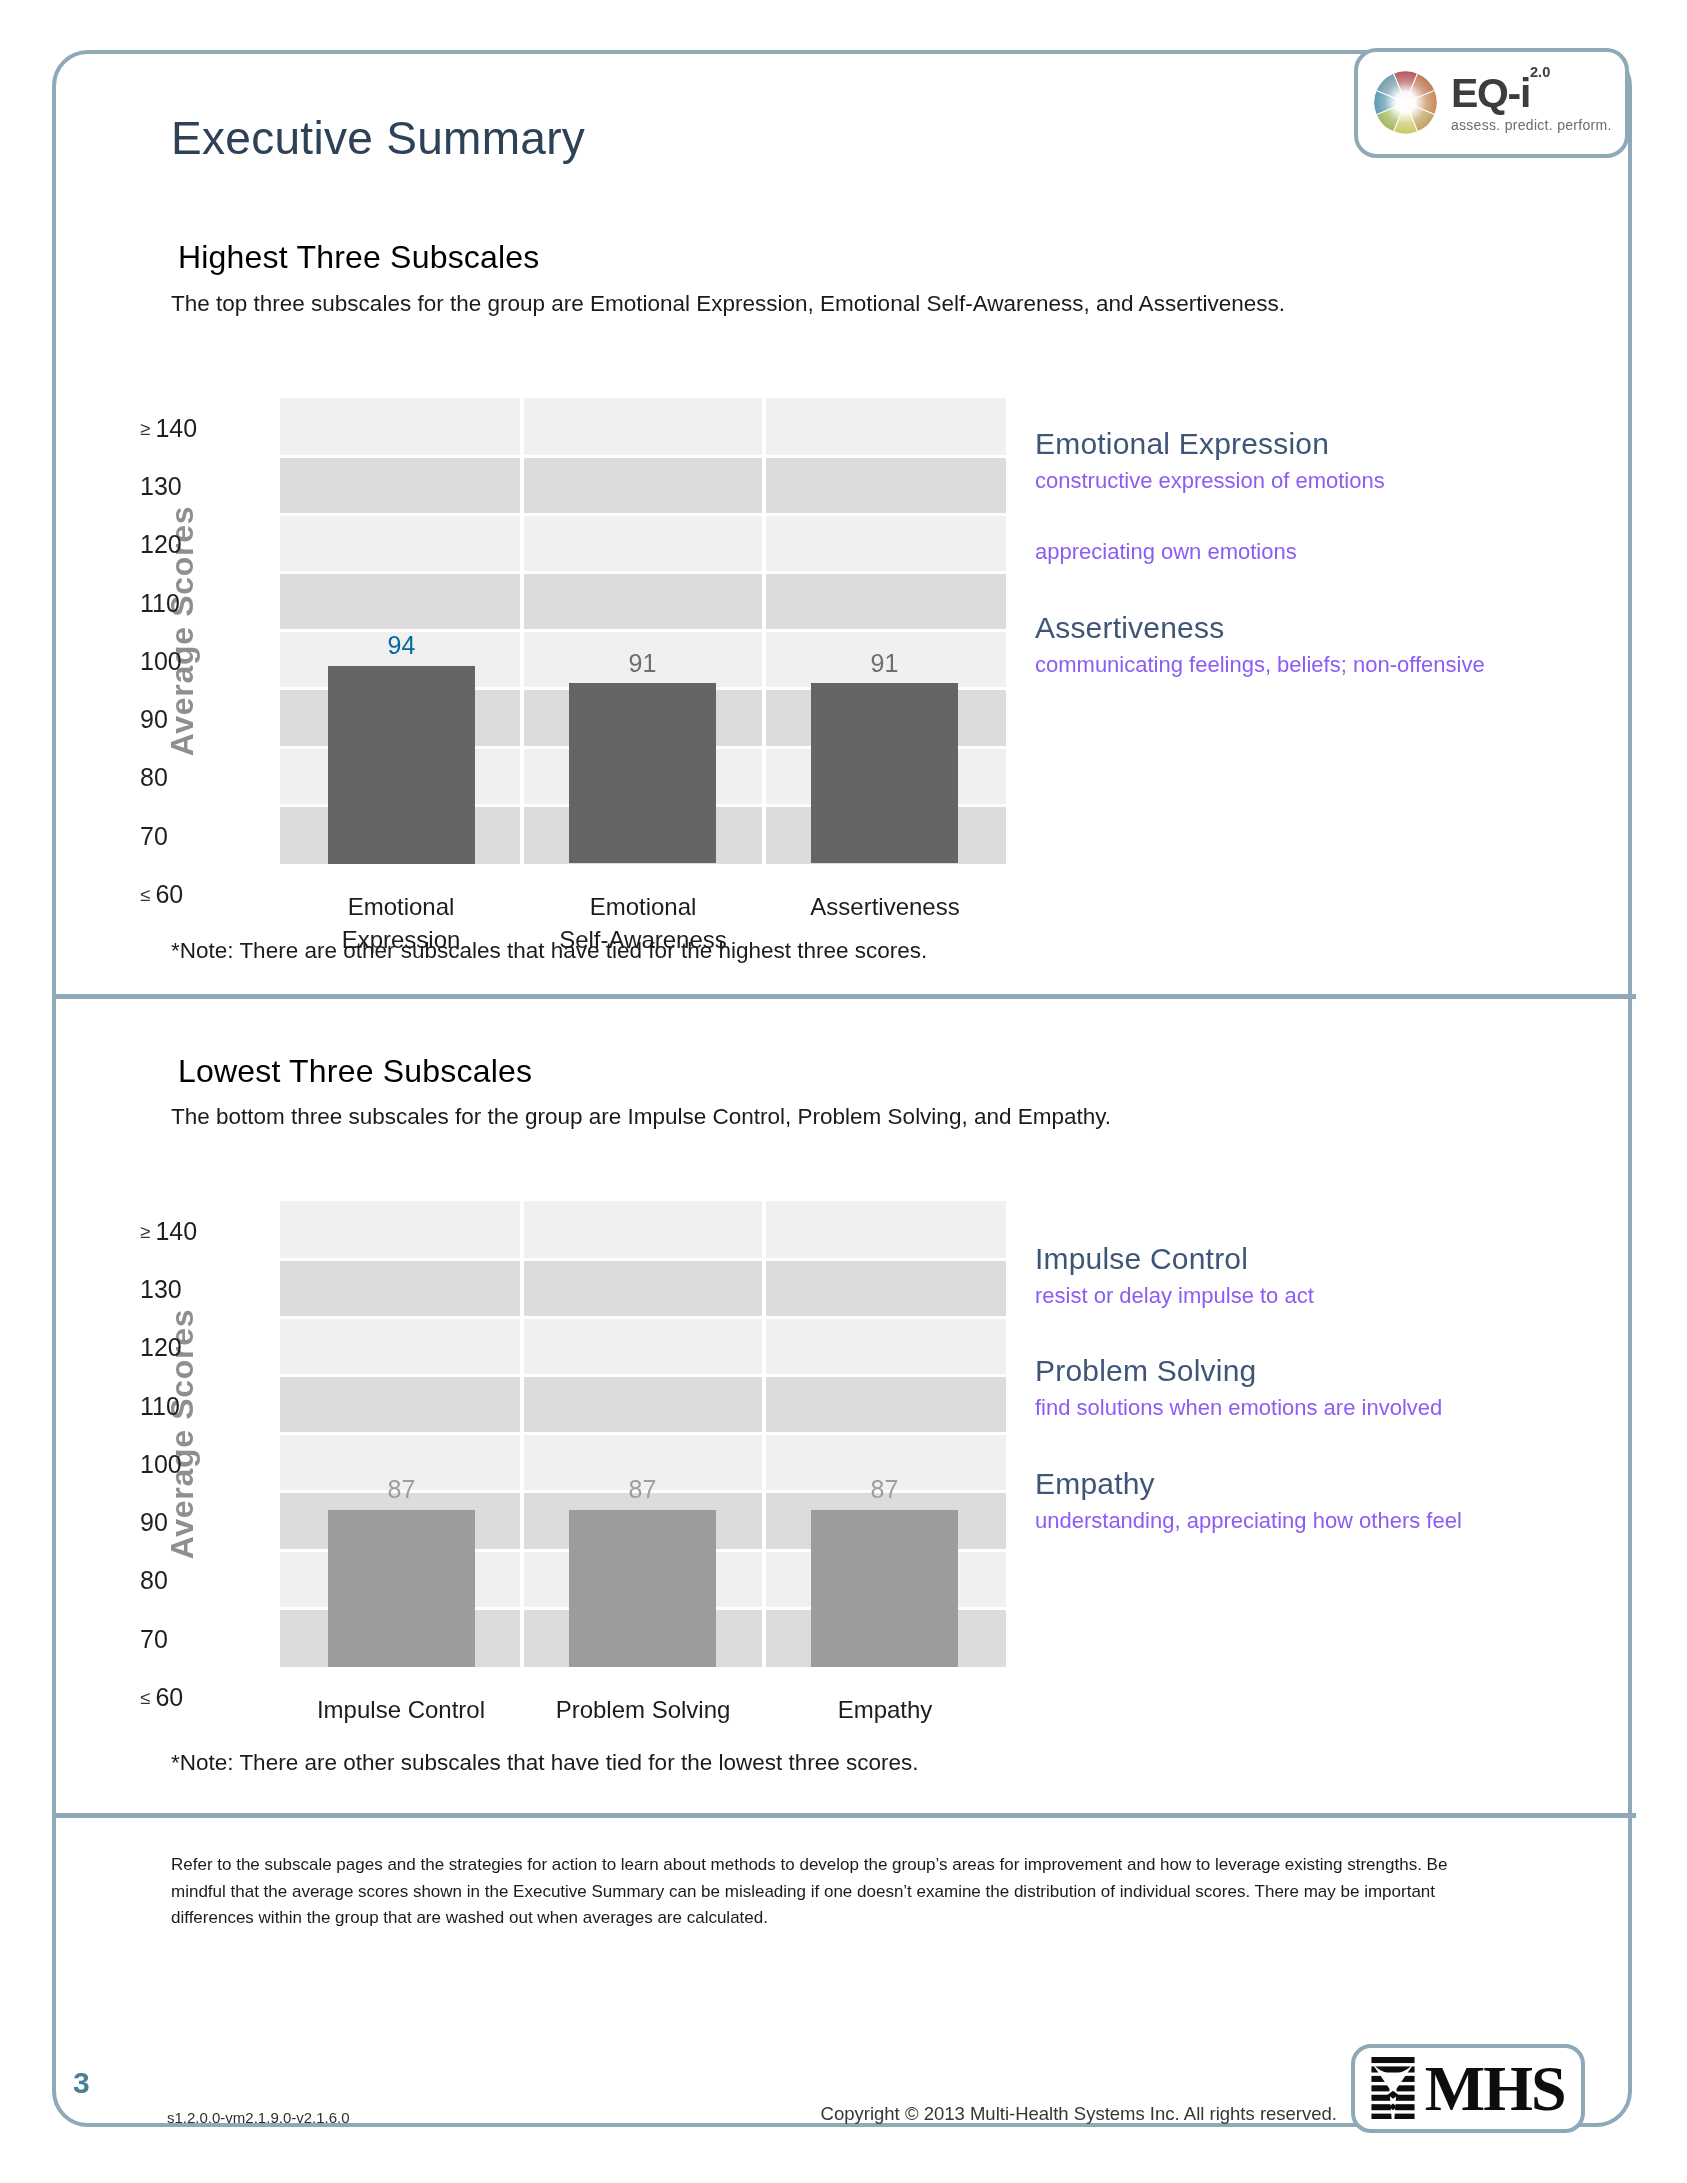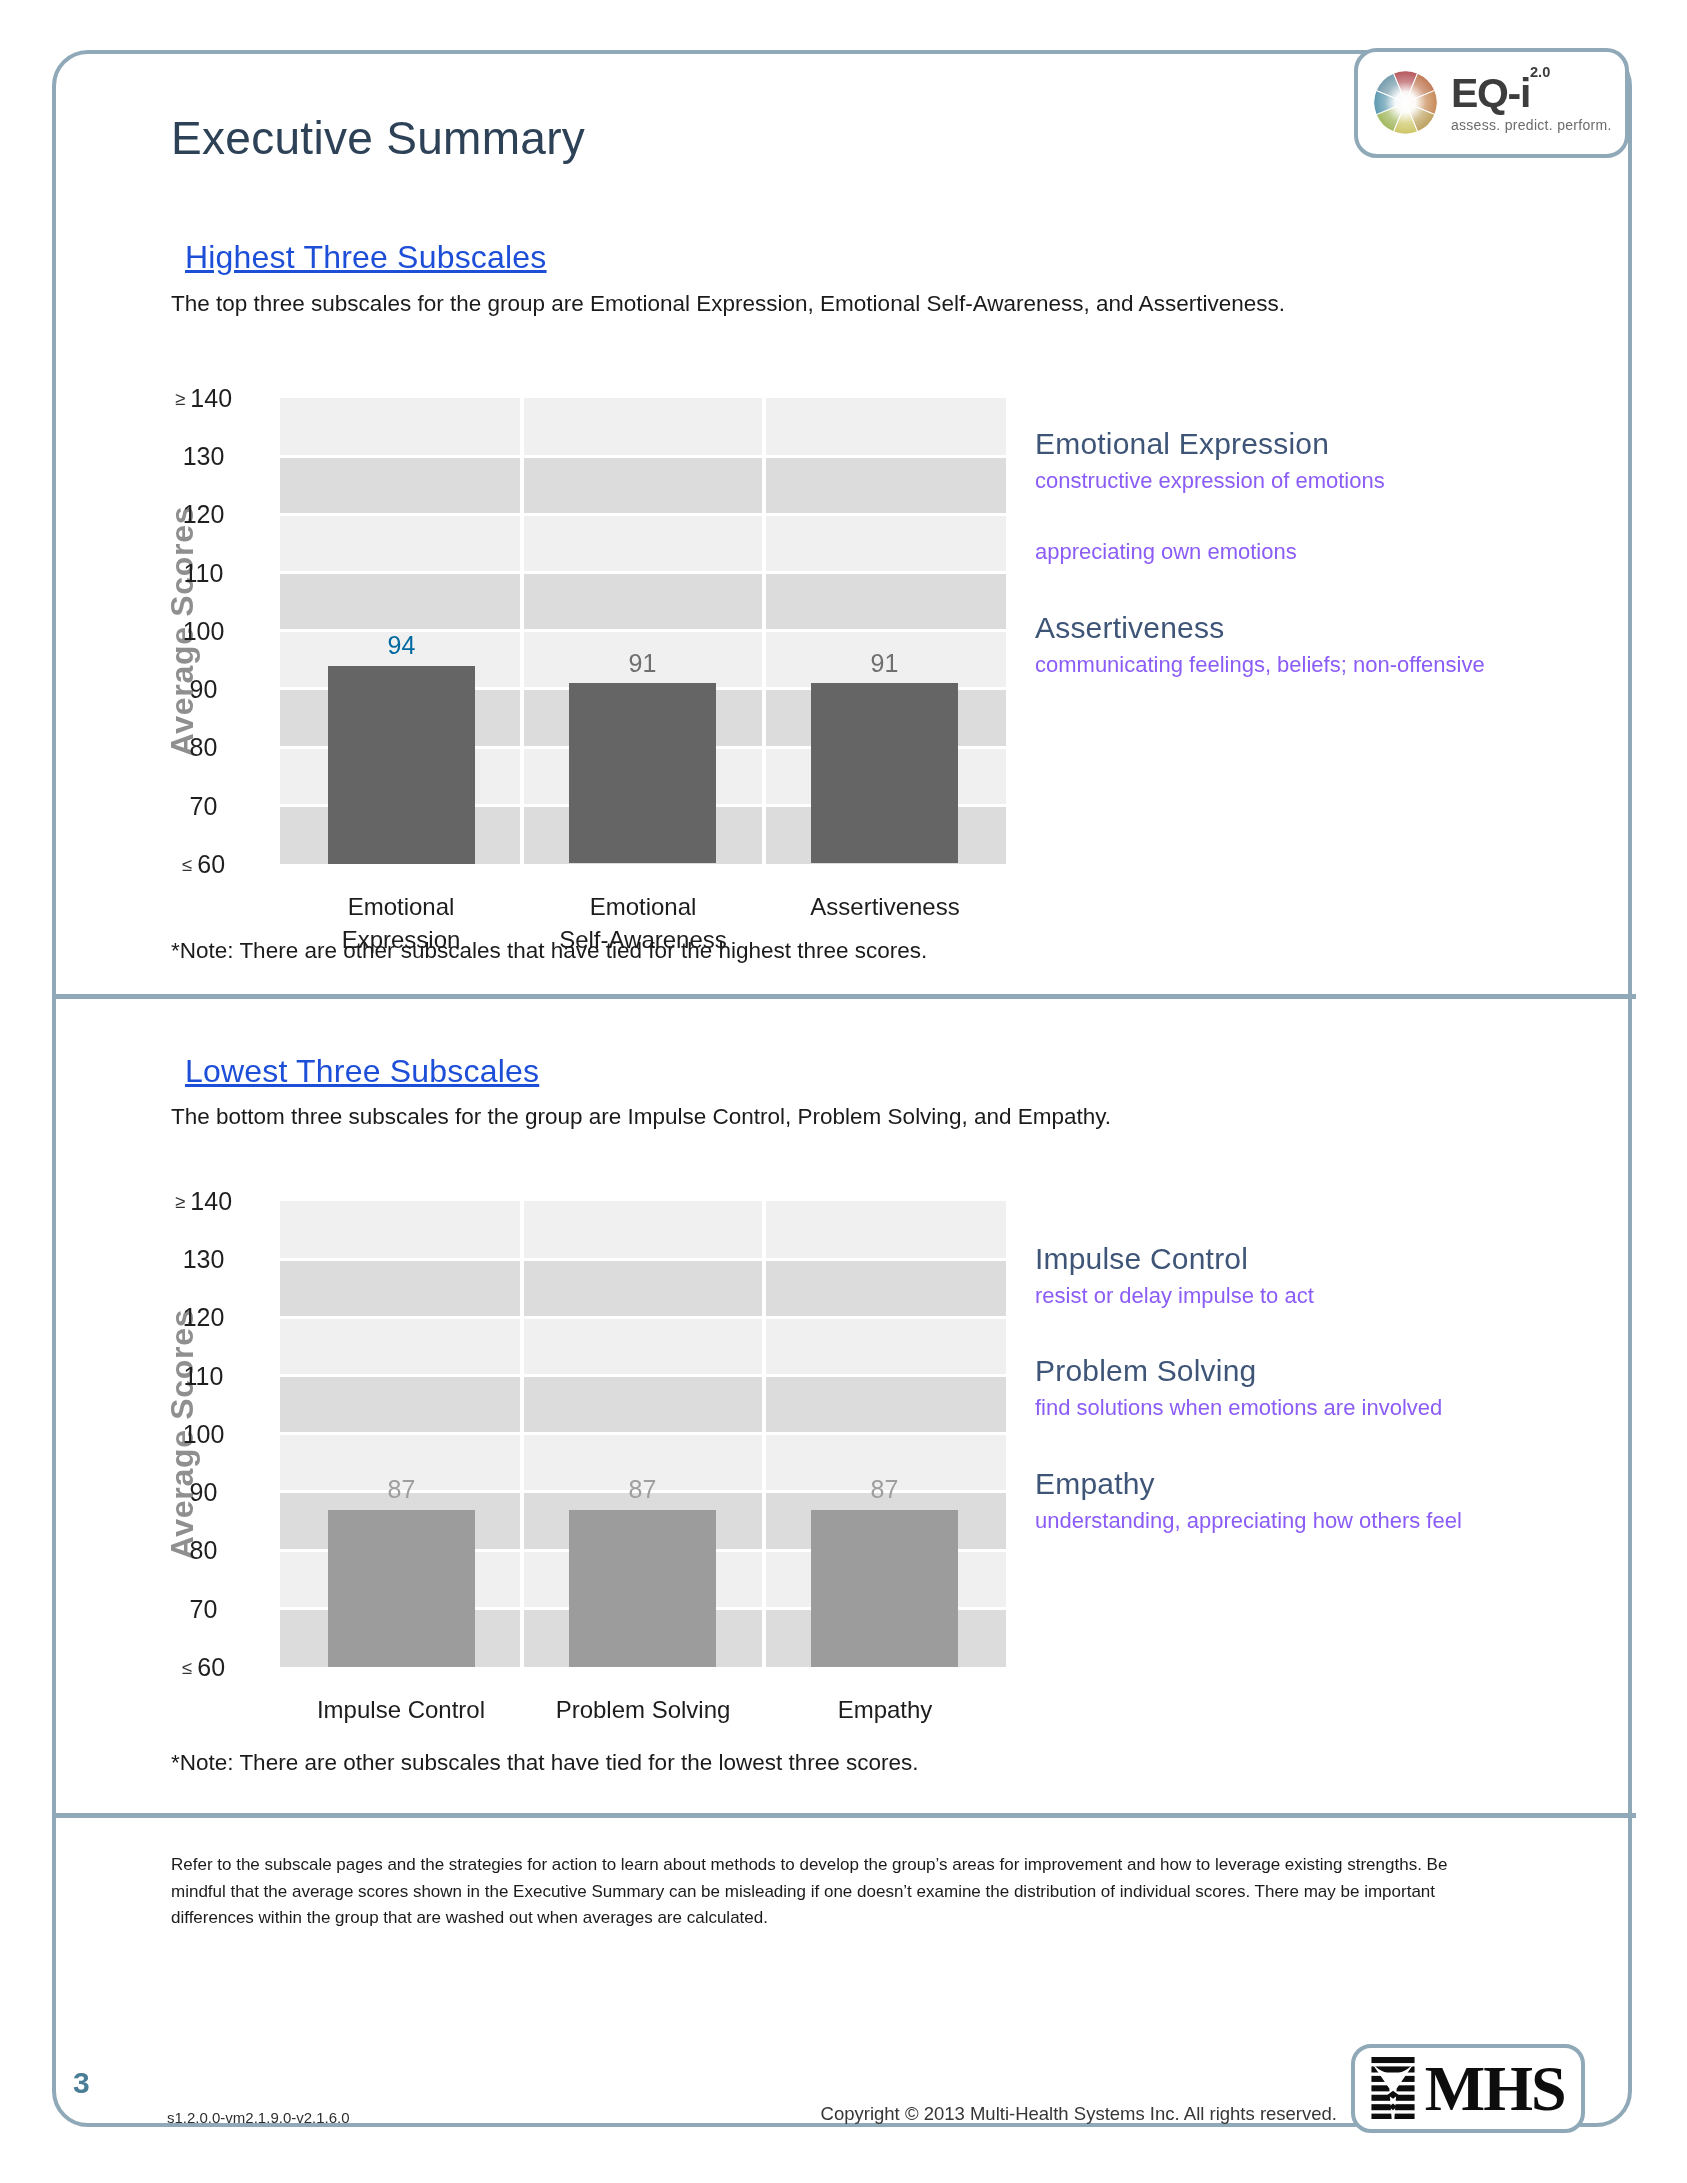--- a/index.html
+++ b/index.html
@@ -17,43 +17,43 @@
   .eqi-box{position:absolute;left:1354px;top:48px;width:275px;height:110px;background:#fff;
     border:4px solid #8FA9B8;border-radius:22.5px;box-sizing:border-box;z-index:6;
     display:flex;align-items:center;justify-content:center;gap:10.6px;}
   .eqi-text{display:flex;flex-direction:column;align-items:flex-start;}
   .eqi-word{font-size:41px;font-weight:600;color:#3d3d3d;letter-spacing:-1.3px;line-height:1;}
   .eqi-sup{font-size:14.6px;font-weight:600;color:#3d3d3d;vertical-align:super;position:relative;top:-16px;letter-spacing:0;}
   .eqi-tag{font-size:14px;color:#6b6b6b;letter-spacing:0.3px;margin-top:2.6px;}
 
   .title{position:absolute;left:171px;top:111px;font-size:46px;color:#2D4157;letter-spacing:0.3px;}
 
-  .h-sec{position:absolute;left:185px;font-size:32px;font-weight:500;color:#1d4ed8;letter-spacing:0.2px;text-decoration:underline;}
+  .h-sec{position:absolute;left:178px;font-size:32px;font-weight:500;color:#000000;letter-spacing:0.2px;}
   .h-sec.s1{top:239px;}
   .h-sec.s2{top:1053px;}
   .intro{position:absolute;left:171px;font-size:22.5px;color:#1b1b1b;}
   .intro.s1{top:291px;}
   .intro.s2{top:1104px;}
   .note{position:absolute;left:171px;font-size:22.5px;color:#1b1b1b;}
   .note.s1{top:938px;}
   .note.s2{top:1750px;}
 
   
   .chart{position:absolute;left:152px;width:853px;height:599px;}
   .chart.c1{top:398px;}
   .chart.c2{top:1201px;}
   .plot{position:absolute;left:128px;top:0;width:726px;height:466px;}
   .band{position:absolute;left:0;width:100%;}
   .hline{position:absolute;left:0;width:100%;height:3.3px;background:#fff;}
   .vline{position:absolute;top:0;height:466px;width:4px;background:#fff;}
   .bar{position:absolute;}
   .bar-value{position:absolute;width:147px;text-align:center;font-size:25px;}
   .ticks{position:absolute;left:0;top:0;width:111px;height:466px;}
-  .tick{position:absolute;right:4px;width:100%;text-align:center;font-size:25px;color:#1f1f1f;
-    transform:translateY(-50%);white-space:nowrap;}
+  .tick{position:absolute;right:12px;width:100%;text-align:left;font-size:25px;color:#1f1f1f;
+    transform:translateY(-50%);white-space:nowrap;margin-top:30px;}
   .tick .sym{font-size:18.5px;position:relative;top:-2px;margin-right:5.3px;color:#333;}
   .ytitle{position:absolute;left:30px;top:233px;transform:translate(-50%,-50%) rotate(-90deg);
     font-size:32px;font-weight:bold;color:#8f8f8f;letter-spacing:0.7px;white-space:nowrap;}
   .xlabels{position:absolute;left:128px;top:492px;width:726px;}
   .xlab{position:absolute;top:0;text-align:center;font-size:24px;color:#1d1d1d;line-height:1.38;}
 
   
   .legend{position:absolute;left:1035px;width:609px;}
   .legend.l1{top:427px;}
   .legend.l2{top:1242px;}

